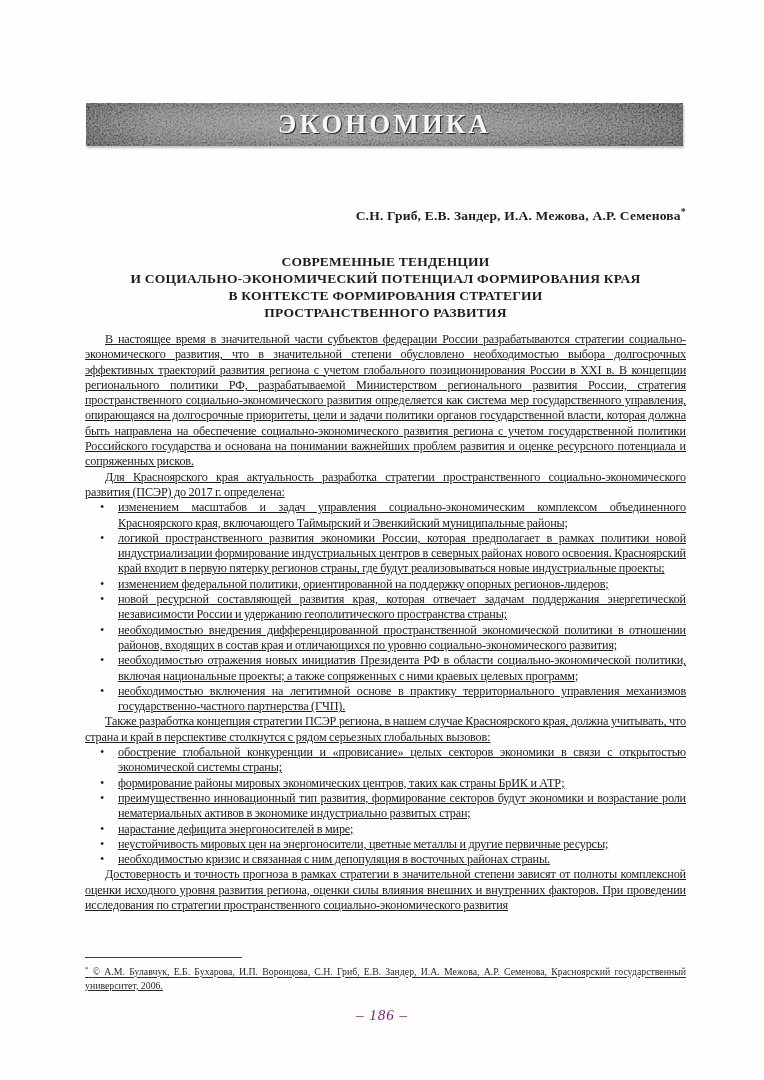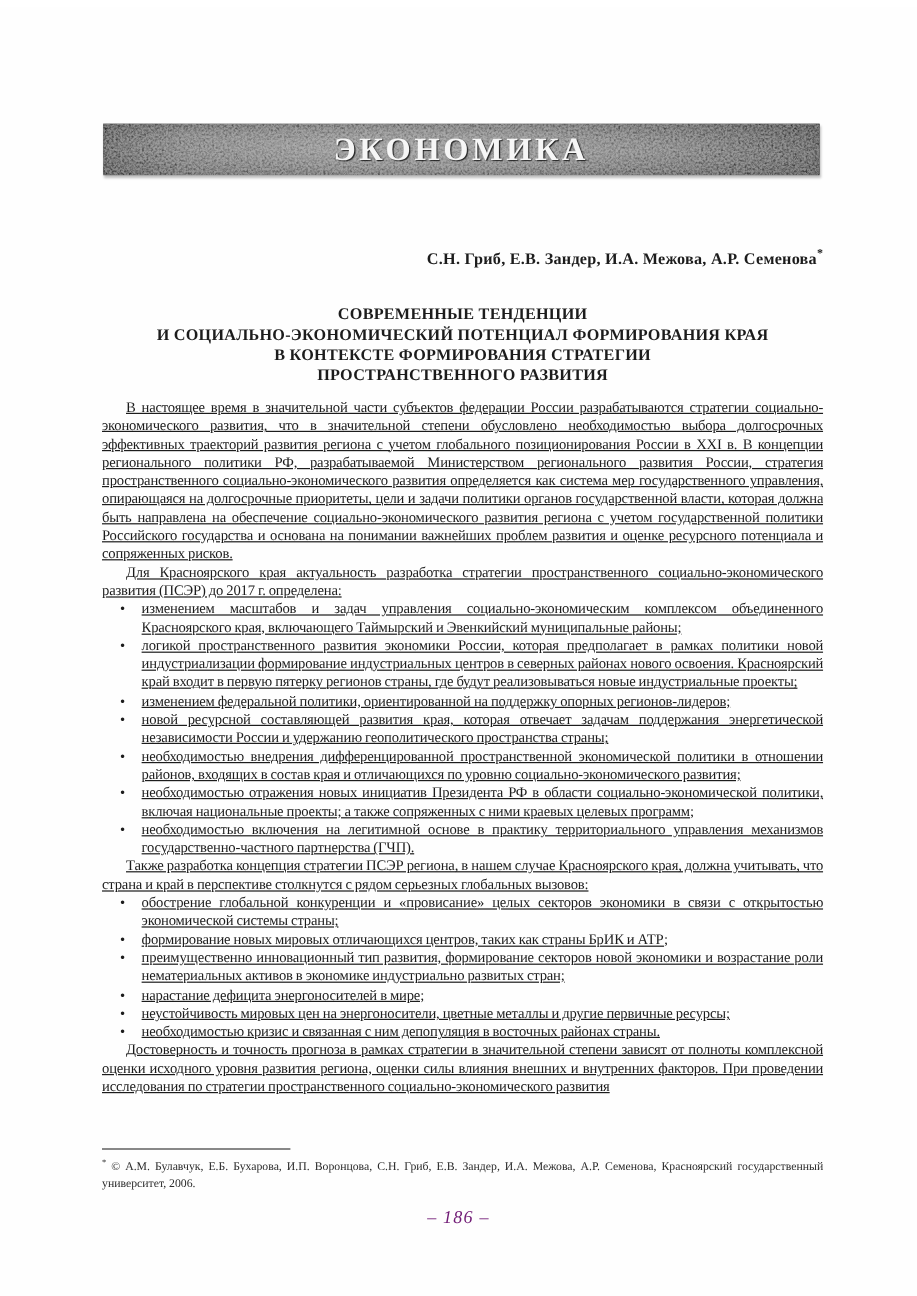--- a/index.html
+++ b/index.html
@@ -131,20 +131,21 @@
     background: #3a3a3a;
     margin-bottom: 5px;
   }
   .footnote-text {
     margin: 0;
     font-size: 9.8px;
     line-height: 13px;
     text-align: justify;
     letter-spacing: 0;
     color: #2a2a2a;
+    text-decoration: underline;
   }
   .footnote-text sup { font-size: 7px; }
 
   
   .page-number {
     position: absolute;
     top: 1001px;
     left: 0;
     width: 100%;
     text-align: center;
@@ -195,22 +196,22 @@
       <li><span class="bullet">•</span><span>новой ресурсной составляющей развития края, которая отвечает задачам поддержания энергетической независимости России и удержанию геополитического пространства страны;</span></li>
       <li><span class="bullet">•</span><span>необходимостью внедрения дифференцированной пространственной экономической политики в отношении районов, входящих в состав края и отличающихся по уровню социально-экономического развития;</span></li>
       <li><span class="bullet">•</span><span>необходимостью отражения новых инициатив Президента РФ в области социально-экономической политики, включая национальные проекты; а также сопряженных с ними краевых целевых программ;</span></li>
       <li><span class="bullet">•</span><span>необходимостью включения на легитимной основе в практику территориального управления механизмов государственно-частного партнерства (ГЧП).</span></li>
     </ul>
 
     <p class="para">Также разработка концепция стратегии ПСЭР региона, в нашем случае Красноярского края, должна учитывать, что страна и край в перспективе столкнутся с рядом серьезных глобальных вызовов:</p>
 
     <ul class="bullets">
       <li><span class="bullet">•</span><span>обострение глобальной конкуренции и «провисание» целых секторов экономики в связи с открытостью экономической системы страны;</span></li>
-      <li><span class="bullet">•</span><span>формирование новых мировых отличающихся центров, таких как страны БрИК и АТР;</span></li>
-      <li><span class="bullet">•</span><span>преимущественно инновационный тип развития, формирование секторов новой экономики и возрастание роли нематериальных активов в экономике индустриально развитых стран;</span></li>
+      <li><span class="bullet">•</span><span>формирование районы мировых экономических центров, таких как страны БрИК и АТР;</span></li>
+      <li><span class="bullet">•</span><span>преимущественно инновационный тип развития, формирование секторов будут экономики и возрастание роли нематериальных активов в экономике индустриально развитых стран;</span></li>
       <li><span class="bullet">•</span><span>нарастание дефицита энергоносителей в мире;</span></li>
       <li><span class="bullet">•</span><span>неустойчивость мировых цен на энергоносители, цветные металлы и другие первичные ресурсы;</span></li>
       <li><span class="bullet">•</span><span>необходимостью кризис и связанная с ним депопуляция в восточных районах страны.</span></li>
     </ul>
 
     <p class="para">Достоверность и точность прогноза в рамках стратегии в значительной степени зависят от полноты комплексной оценки исходного уровня развития региона, оценки силы влияния внешних и внутренних факторов. При проведении исследования по стратегии пространственного социально-экономического развития</p>
   </div>
 
   <div class="footnote">
     <div class="footnote-rule"></div>

